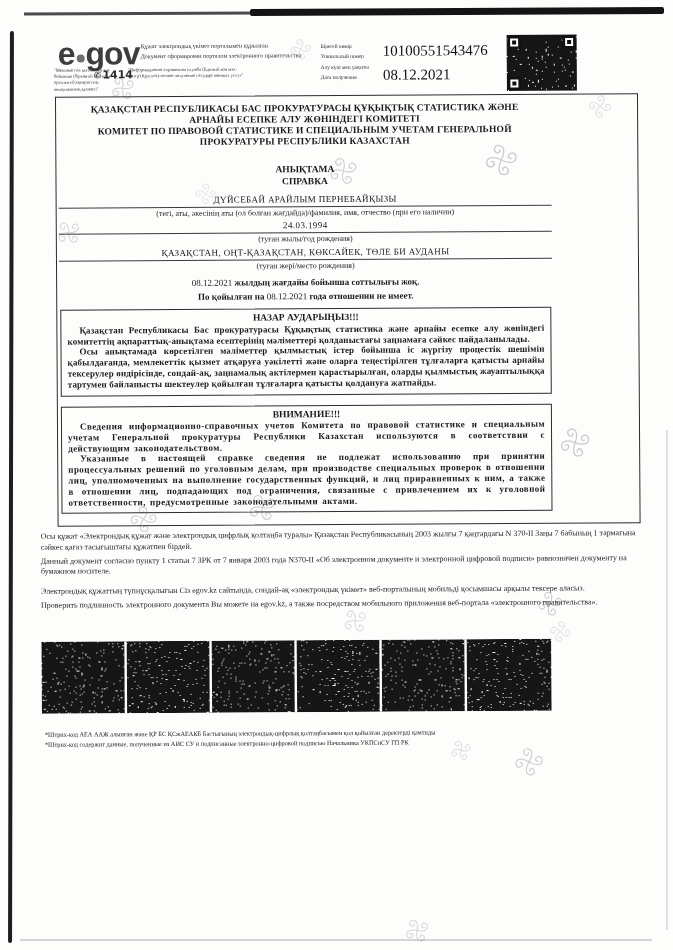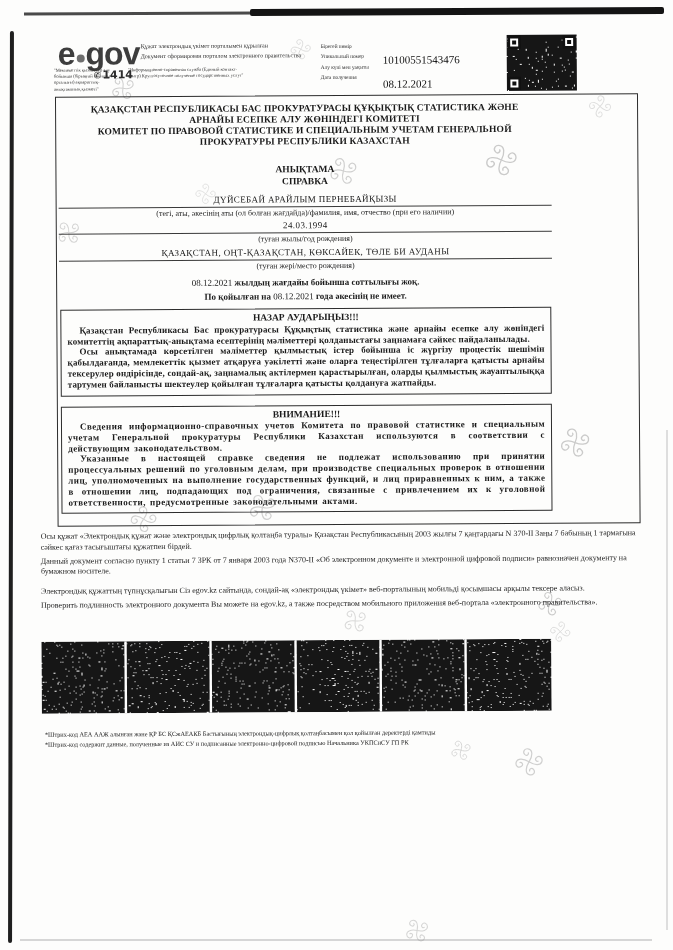--- a/index.html
+++ b/index.html
@@ -16,21 +16,21 @@
   
   .logo{left:60px;top:34px;font-family:"Liberation Sans","DejaVu Sans",sans-serif;font-weight:bold;
         font-size:32px;color:#3d3d3d;letter-spacing:-1px;}
   .logo .dot{display:inline-block;width:8px;height:8px;border-radius:50%;background:#6e6e6e;margin:0 1px 2px 2px;vertical-align:baseline;}
   .created{left:143px;top:40px;width:200px;font-size:6px;line-height:1.7;color:#2c2c2c;}
   .quote-left{left:56px;top:66px;width:72px;font-size:4.6px;line-height:1.35;color:#333;}
   .phone{left:96px;top:67px;font-family:"DejaVu Sans",sans-serif;font-weight:bold;font-size:11px;color:#2e2e2e;text-align:center;}
   .phone .ph-icon{font-size:9px;font-weight:normal;margin-right:1px;}
   .quote-right{left:130px;top:66px;width:118px;font-size:4.6px;line-height:1.35;color:#333;}
   .meta-label{width:70px;font-size:5.3px;line-height:1.8;color:#2c2c2c;}
-  .meta-value{font-size:11px;color:#111;margin-top:11px;}
+  .meta-value{font-size:15px;color:#111;}
   .qr{left:508px;top:35px;width:72px;height:58px;}
   
   .main-box{left:57px;top:95px;width:583px;height:430px;border:1.6px solid #2c2c2c;box-sizing:border-box;}
   .content-col{position:absolute;left:2px;top:0;width:493px;}
   .committee{margin:7px auto 0;width:452px;text-align:center;font-weight:bold;font-size:9.5px;line-height:1.15;letter-spacing:.15px;}
   .doc-title{margin-top:17px;text-align:center;font-weight:bold;font-size:9.5px;line-height:1.25;}
   .field-value{margin-top:7px;text-align:center;font-size:9px;letter-spacing:.4px;border-bottom:1px solid #3a3a3a;padding-bottom:2px;}
   .field-caption{margin-top:1px;text-align:center;font-size:8px;color:#222;}
   .status{margin-top:7px;text-align:center;font-weight:bold;font-size:9px;}
   .status .dt{font-weight:normal;}
@@ -191,21 +191,21 @@
         <div class="field-value">ДҮЙСЕБАЙ АРАЙЛЫМ ПЕРНЕБАЙҚЫЗЫ</div>
         <div class="field-caption">(тегі, аты, әкесінің аты (ол болған жағдайда)/фамилия, имя, отчество (при его наличии)</div>
 
         <div class="field-value" style="margin-top:3px;">24.03.1994</div>
         <div class="field-caption">(туған жылы/год рождения)</div>
 
         <div class="field-value" style="margin-top:4px;">ҚАЗАҚСТАН, ОҢТ-ҚАЗАҚСТАН, КӨКСАЙЕК, ТӨЛЕ БИ АУДАНЫ</div>
         <div class="field-caption">(туған жері/место рождения)</div>
 
         <div class="status"><span class="dt">08.12.2021</span> <span>жылдың жағдайы бойынша соттылығы жоқ.</span></div>
-        <div class="status" style="margin-top:4px;"><span>По қойылған на</span> <span class="dt">08.12.2021</span> <span>года әкесінің не имеет.</span></div>
+        <div class="status" style="margin-top:4px;"><span>По қойылған на</span> <span class="dt">08.12.2021</span> <span>года отношении не имеет.</span></div>
 
         <div class="notice kk">
           <div class="notice-title">НАЗАР АУДАРЫҢЫЗ!!!</div>
           <p>Қазақстан Республикасы Бас прокуратурасы Құқықтық статистика және арнайы есепке алу жөніндегі комитеттің ақпараттық-анықтама есептерінің мәліметтері қолданыстағы заңнамаға сәйкес пайдаланылады.</p>
           <p>Осы анықтамада көрсетілген мәліметтер қылмыстық істер бойынша іс жүргізу процестік шешімін қабылдағанда, мемлекеттік қызмет атқаруға уәкілетті және оларға теңестірілген тұлғаларға қатысты арнайы тексерулер өндірісінде, сондай-ақ, заңнамалық актілермен қарастырылған, оларды қылмыстық жауаптылыққа тартумен байланысты шектеулер қойылған тұлғаларға қатысты қолдануға жатпайды.</p>
         </div>
 
         <div class="notice ru">
           <div class="notice-title">ВНИМАНИЕ!!!</div>
           <p>Сведения информационно-справочных учетов Комитета по правовой статистике и специальным учетам Генеральной прокуратуры Республики Казахстан используются в соответствии с действующим законодательством.</p>

